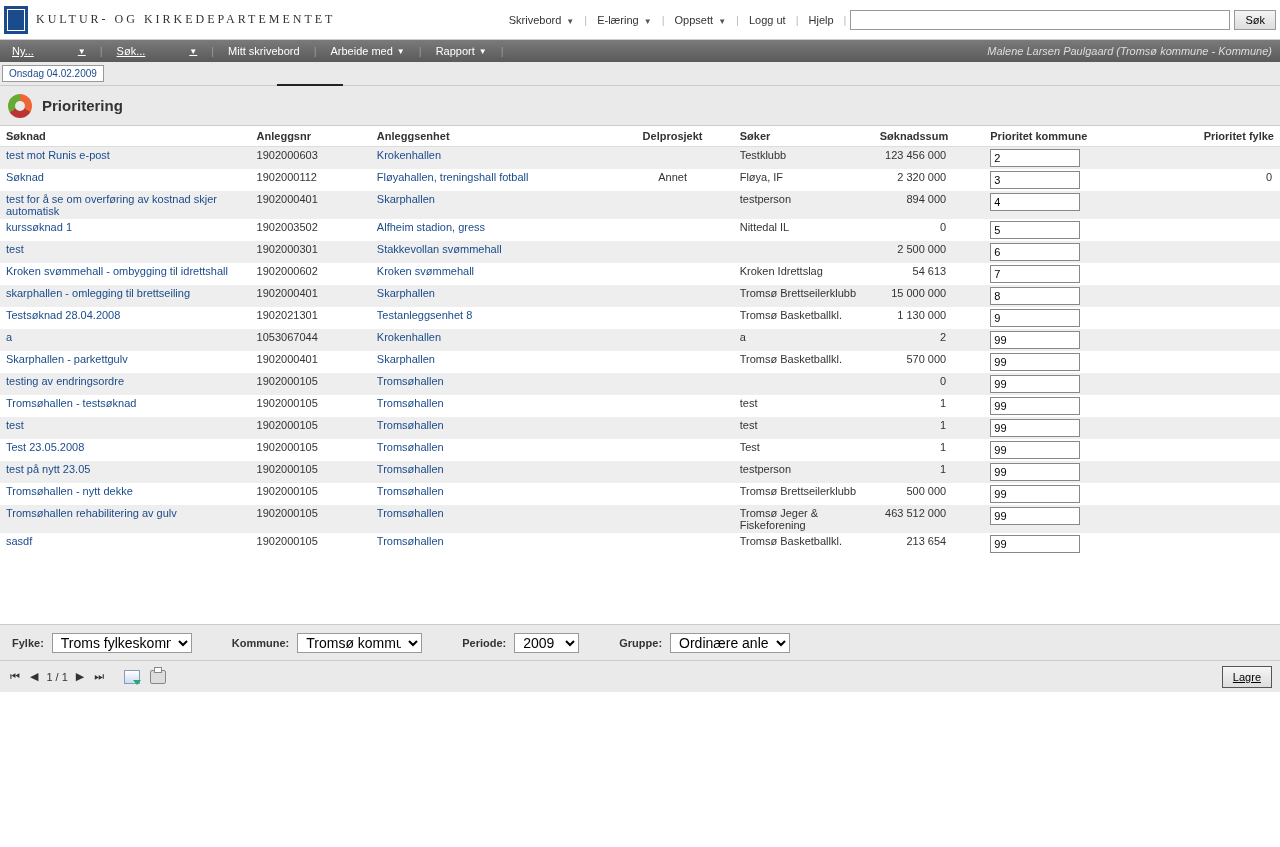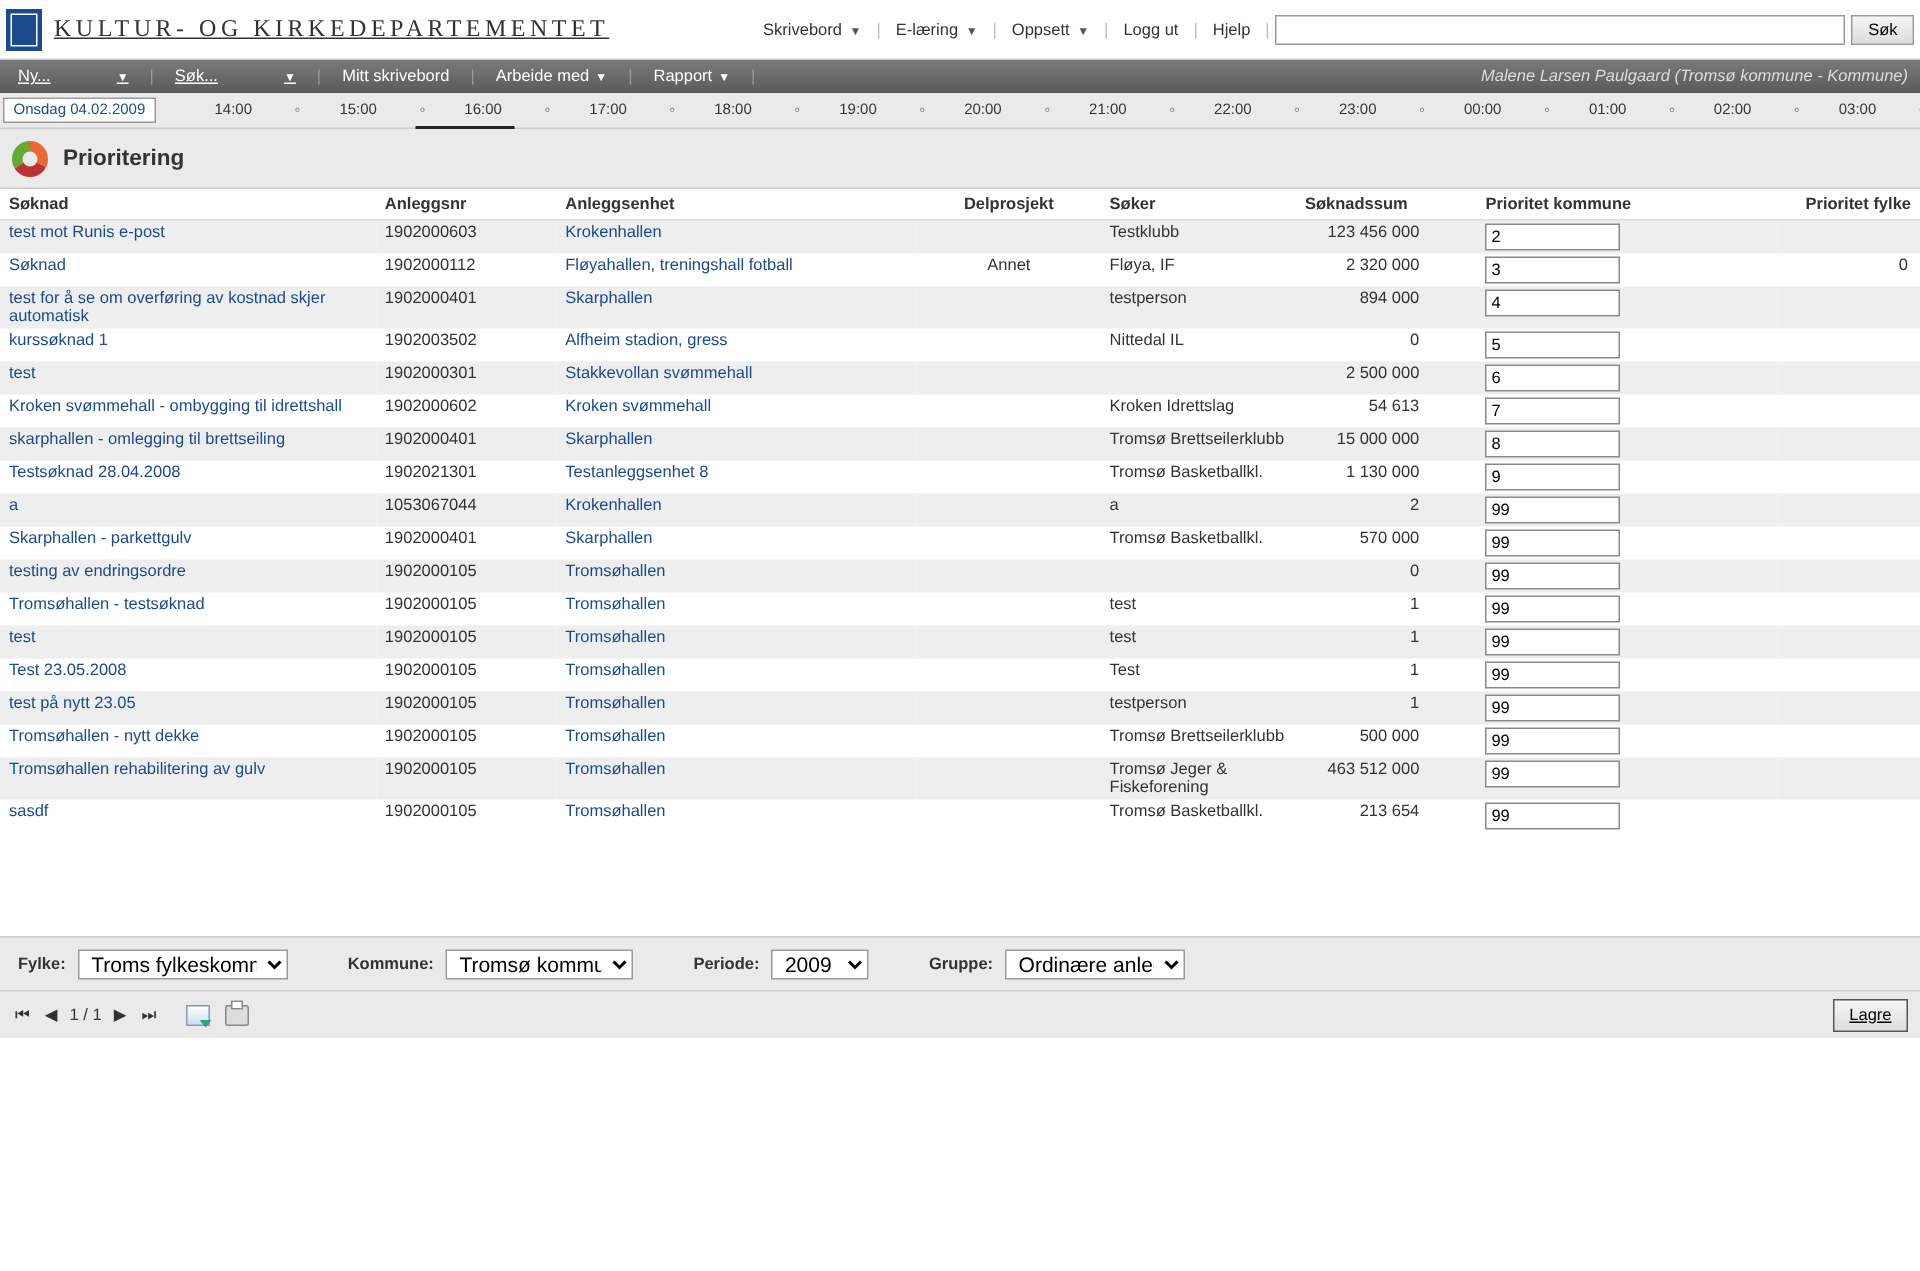--- a/index.html
+++ b/index.html
@@ -3,21 +3,21 @@
 <meta charset="utf-8">
 <style>
 * { box-sizing: border-box; margin: 0; padding: 0; }
 body { font-family: Verdana, Arial, sans-serif; font-size: 11px; color: #333; background: #fff; width: 1280px; height: 847px; overflow: hidden; }
 
 
 .top-header { height: 40px; border-bottom: 1px solid #ccc; display: flex; align-items: center; justify-content: space-between; padding: 0 4px; background: #fff; }
 .logo-area { display: flex; align-items: center; gap: 8px; }
 .logo-box { width: 24px; height: 28px; background: #1a4b8c; position: relative; }
 .logo-box::before { content: ""; position: absolute; inset: 3px; border: 1px solid #fff; }
-.logo-text { font-size: 16px; letter-spacing: 3px; color: #333; font-family: Georgia, serif; text-decoration: underline; }
+.logo-text { font-size: 12px; letter-spacing: 3px; color: #333; font-family: Georgia, serif; }
 .top-nav { display: flex; align-items: center; gap: 4px; font-size: 11px; color: #333; }
 .top-nav .item { padding: 0 6px; cursor: pointer; }
 .top-nav .sep { color: #bbb; }
 .top-nav .arrow { font-size: 8px; color: #555; margin-left: 2px; }
 .search-box { width: 380px; height: 20px; border: 1px solid #999; background: #fff; padding: 0 4px; font-size: 11px; }
 .search-btn { height: 20px; padding: 0 10px; border: 1px solid #999; background: linear-gradient(#f5f5f5,#ddd); cursor: pointer; font-size: 11px; }
 
 
 .menu-bar { height: 22px; background: linear-gradient(#7a7a7a,#5a5a5a); color: #fff; display: flex; align-items: center; justify-content: space-between; font-size: 11px; }
 .menu-left { display: flex; align-items: center; height: 100%; }
@@ -127,36 +127,20 @@
         <span>Rapport</span> 
         <span class="menu-arrow">▼</span>
       </div>
     <span class="menu-sep">|</span>
   </div>
   <div class="user-info">Malene Larsen Paulgaard (Tromsø kommune - Kommune)</div>
 </div>
 
 <div class="timeline">
   <div class="timeline-date">Onsdag 04.02.2009</div>
-  <div class="timeline-hours" id="timeline-hours">
-      <div class="timeline-hour">14:00</div>
-      <div class="timeline-hour">15:00</div>
-      <div class="timeline-hour">16:00</div>
-      <div class="timeline-hour">17:00</div>
-      <div class="timeline-hour">18:00</div>
-      <div class="timeline-hour">19:00</div>
-      <div class="timeline-hour">20:00</div>
-      <div class="timeline-hour">21:00</div>
-      <div class="timeline-hour">22:00</div>
-      <div class="timeline-hour">23:00</div>
-      <div class="timeline-hour">00:00</div>
-      <div class="timeline-hour">01:00</div>
-      <div class="timeline-hour">02:00</div>
-      <div class="timeline-hour">03:00</div>
-    </div>
   <div class="timeline-current"></div>
 </div>
 
 <div class="page-title-bar">
   <div class="title-icon"></div>
   <div class="page-title">Prioritering</div>
 </div>
 
 <div class="table-wrapper">
 <table class="data">
@@ -171,21 +155,21 @@
         <col class="c-priok">
         <col class="c-priof">
   </colgroup>
   <thead>
     <tr>
       <th>Søknad</th>
       <th>Anleggsnr</th>
       <th>Anleggsenhet</th>
       <th style="text-align:center">Delprosjekt</th>
       <th>Søker</th>
-      <th style="">Søknadssum</th>
+      <th style="text-align:right">Søknadssum</th>
       <th></th>
       <th>Prioritet kommune</th>
       <th style="text-align:right">Prioritet fylke</th>
     </tr>
   </thead>
   <tbody id="table-body">
         <tr class="striped">
           <td><a>test mot Runis e-post</a></td>
           <td>1902000603</td>
           <td><a>Krokenhallen</a></td>

